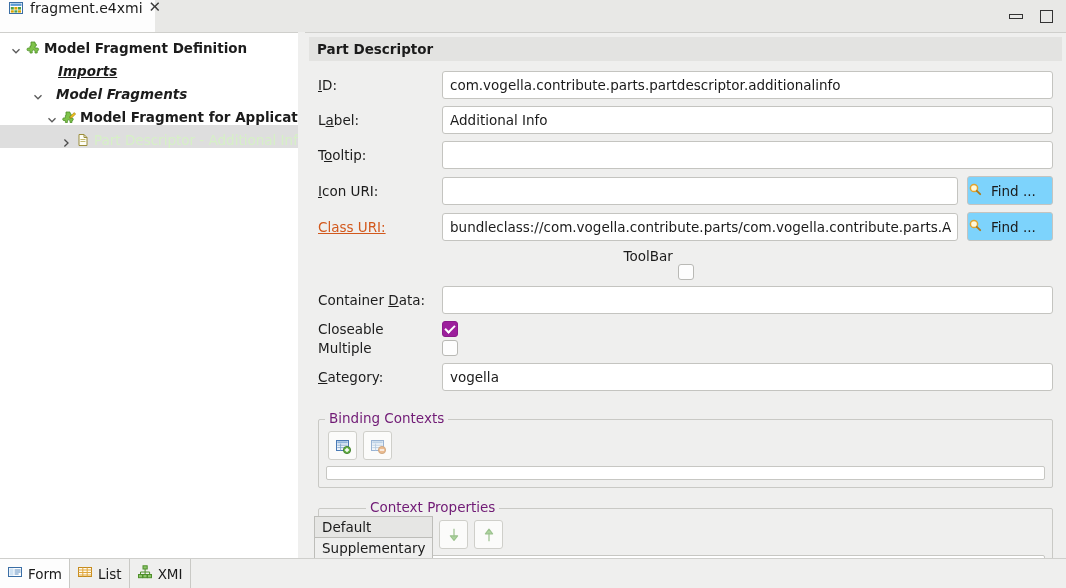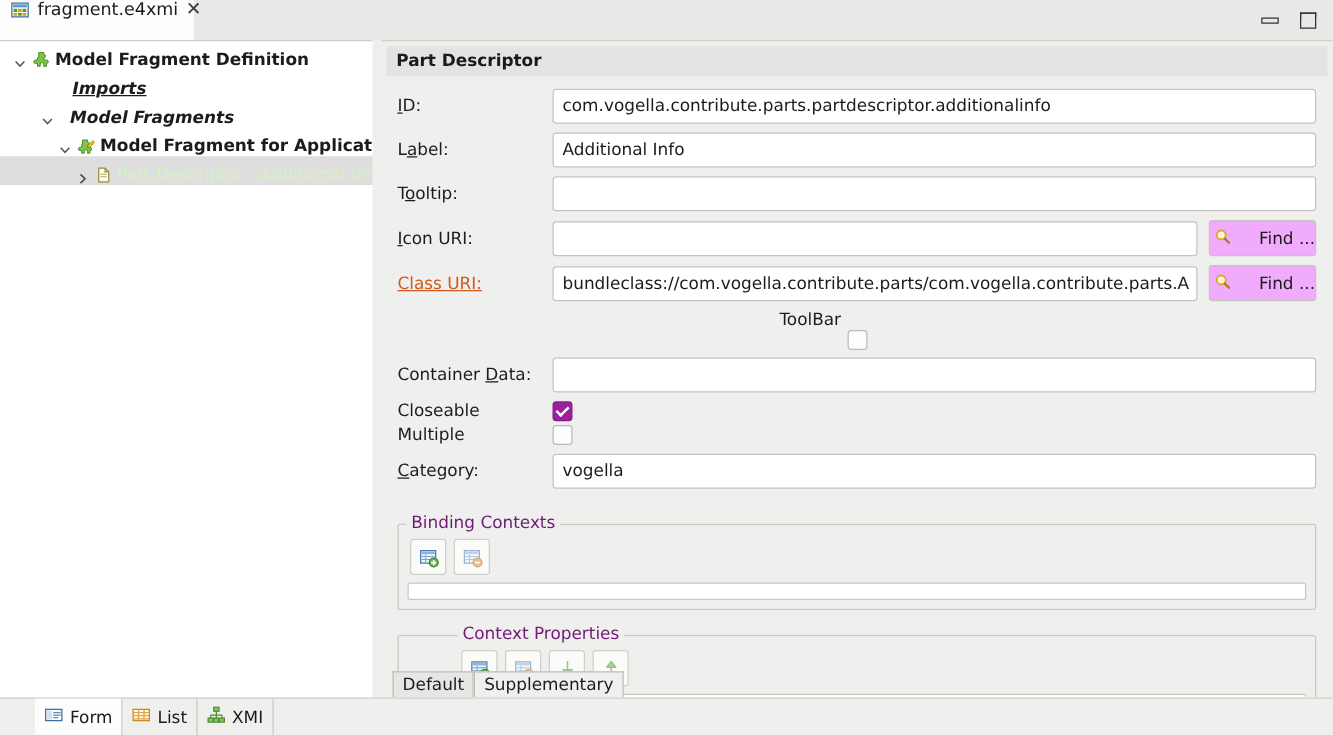--- a/index.html
+++ b/index.html
@@ -51,22 +51,22 @@
   .row{display:flex;align-items:center;margin-bottom:7px;}
   .lab{width:124px;min-width:124px;font-size:13.5px;color:#1c1c1c;}
   .lab u{text-decoration:underline;}
   .lab.link{color:#d2581c;text-decoration:underline;cursor:pointer;}
   .txt{
     flex:1;height:28px;background:#fff;border:1px solid #c4c4c0;border-radius:3px;
     font-family:"DejaVu Sans","Liberation Sans",sans-serif;font-size:13.5px;color:#1b1b1b;
     padding:0 7px;box-sizing:border-box;line-height:26px;white-space:nowrap;overflow:hidden;
   }
   .btn-find{
-    margin-left:9px;width:86px;height:29px;background:#f0abfc;border:1px solid #c4c4c0;border-radius:3px;
-    display:flex;align-items:center;justify-content:flex-end;gap:22px;font-size:13.5px;color:#1b1b1b;cursor:pointer;
+    margin-left:9px;width:86px;height:29px;background:#7dd3fc;border:1px solid #c4c4c0;border-radius:3px;
+    display:flex;align-items:center;justify-content:flex-start;gap:9px;font-size:13.5px;color:#1b1b1b;cursor:pointer;
     box-sizing:border-box;
   }
   .cb{width:16px;height:16px;border:1px solid #b9b9b5;border-radius:3px;background:#fdfdfd;box-sizing:border-box;
      display:flex;align-items:center;justify-content:center;cursor:pointer;}
   .cb.on{background:#9c1f9c;border-color:#8a1b8a;}
   .cb.on:after{content:"";width:8px;height:4px;border-left:2px solid #fff;border-bottom:2px solid #fff;
      transform:rotate(-45deg);margin-top:-2px;}
   .row.cbrow{margin-bottom:3px;}
 
   
@@ -74,31 +74,31 @@
   .grp-frame{position:absolute;left:0;right:0;top:8px;bottom:0;border:1px solid #c9c9c5;border-radius:2px;}
   .grp-title{position:relative;display:inline-block;margin-left:7px;background:#efefee;padding:0 4px;
     font-size:13.5px;color:#701a75;top:-17px;}
   .grp-inner{position:relative;padding:0 8px 8px 8px;margin-top:-14px;}
   .tbar{display:flex;gap:6px;margin:2px 0 6px 2px;}
   .tbtn{width:29px;height:29px;background:#fbfbfa;border:1px solid #cfcfca;border-radius:3px;
     display:flex;align-items:center;justify-content:center;cursor:pointer;box-sizing:border-box;}
   .listbox{height:14px;background:#fff;border:1px solid #c7c7c3;border-radius:2px;box-sizing:border-box;}
 
   
-  .inner-tabs{position:absolute;left:9px;bottom:0;display:flex;}
+  .inner-tabs{position:absolute;left:9px;bottom:0;display:flex;flex-direction:column;}
   .itab{height:21px;padding:0 7px;display:flex;align-items:center;font-size:13.5px;color:#1b1b1b;
     border:1px solid #bdbdb9;border-bottom:none;background:#e6e6e4;cursor:pointer;box-sizing:border-box;}
   .itab.active{background:#efefee;border-color:#bdbdb9;}
 
   
   .bottombar{position:absolute;left:0;bottom:0;width:1066px;height:30px;background:#efefee;
     border-top:1px solid #cfcfcc;box-sizing:border-box;display:flex;align-items:flex-start;}
   .btab{height:29px;padding:0 7px;display:flex;align-items:center;gap:5px;font-size:13.5px;color:#1b1b1b;
     border-right:1px solid #c9c9c5;cursor:pointer;box-sizing:border-box;}
-  .btab.active{background:#fdfdfd;margin-left:28px;}
+  .btab.active{background:#fdfdfd;}
   .sash{position:absolute;left:298px;top:32px;width:7px;height:526px;background:#efefee;}
 </style>
 </head>
 <body>
 
 <div class="app">
 
   <div class="titlebar">
     <div class="tabfill"></div>
     <div class="editor-tab">

